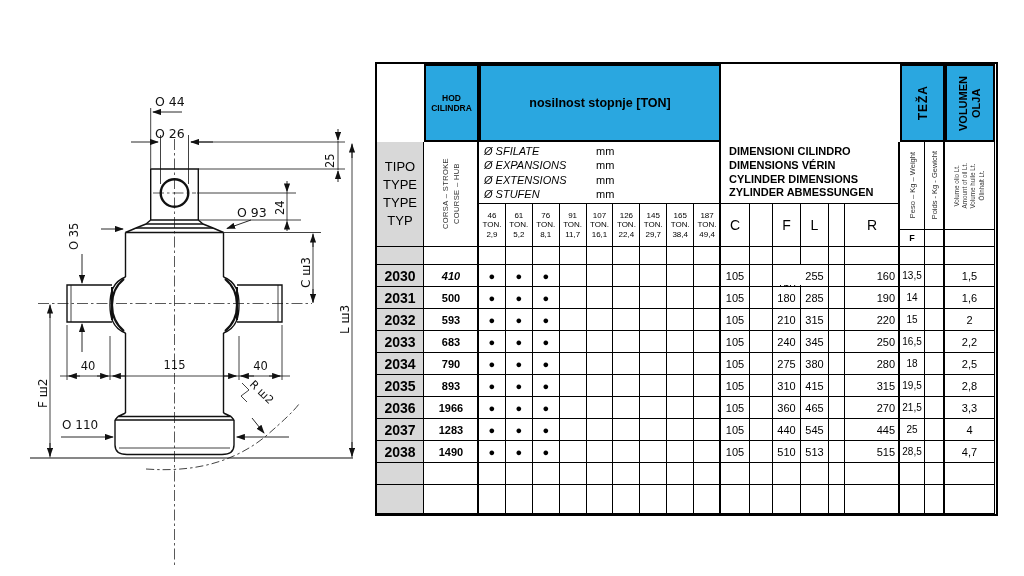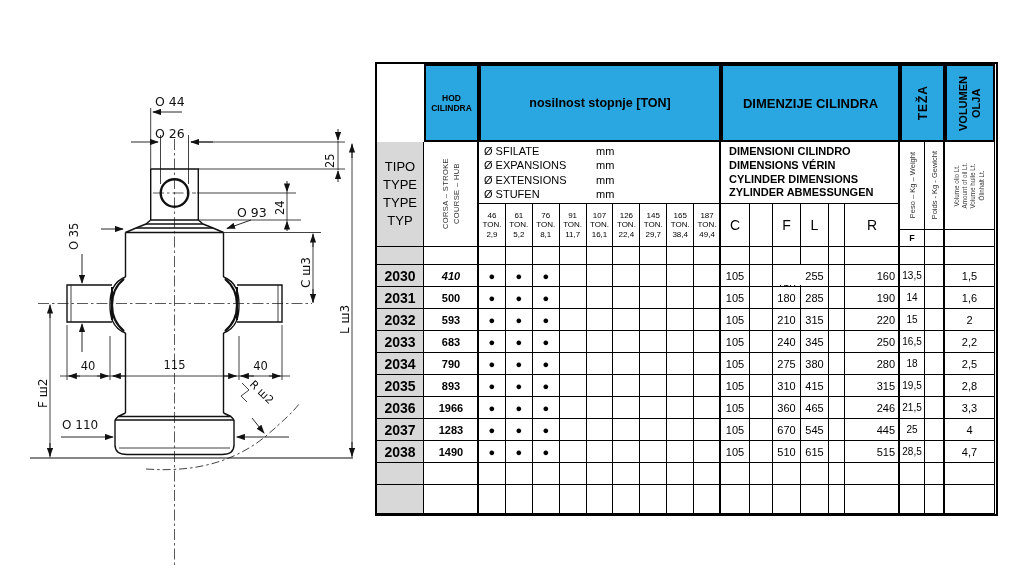--- a/index.html
+++ b/index.html
@@ -23,21 +23,21 @@
   .stages-title{font-size:12.5px;line-height:1.5;}
   .cyl-title{font-size:13px;}
   .vert{writing-mode:vertical-rl;transform:rotate(180deg);}
   .teza{font-size:12px;letter-spacing:1px;}
   .volumen{font-size:11px;line-height:1.2;}
   .tipo{font-size:13px;line-height:1.4;font-weight:normal;}
   .corsa{font-size:7.5px;letter-spacing:.4px;line-height:1.5;color:#333;}
   .dialist{flex-direction:column;align-items:stretch;justify-content:center;
            padding-left:5px;font-size:11px;line-height:1.3;text-align:left;}
   .dia-row{display:flex;}
-  .dia-row .lab{width:112px;}
+  .dia-row .lab{width:112px;font-style:italic;}
   .cyl4{flex-direction:column;align-items:flex-start;justify-content:center;
         padding-left:8px;font-weight:bold;font-size:11px;line-height:1.25;text-align:left;}
   .ton{flex-direction:column;font-size:8px;line-height:1.15;justify-content:center;}
   .dimlab{font-size:14px;}
   .pp{font-size:7.5px;color:#333;}
   .vol4{font-size:6.3px;line-height:1.3;color:#333;}
   .fsub{font-size:9px;font-weight:bold;}
   .tip{font-size:14px;font-weight:bold;}
   .stroke{font-weight:bold;font-size:11px;}
   .dot{font-size:11px;}
@@ -161,23 +161,20 @@
     <div class="c hdr hod" style="grid-area:1/2/2/3">
       <div>
         <div>HOD</div>
         <div>CILINDRA</div>
       </div>
     </div>
     <div class="c hdr stages-title" style="grid-area:1/3/2/12">
       <div>
         <div>nosilnost stopnje [TON]</div>
       </div>
-    </div>
-    <div class="c hdr cyl-title" style="grid-area:1/12/2/18">
-      <span>DIMENZIJE CILINDRA</span>
     </div>
     <div class="c hdr" style="grid-area:1/18/2/20">
       <span class="vert teza">TEŽA</span>
     </div>
     <div class="c hdr" style="grid-area:1/20/2/21">
       <div class="vert volumen">
         <div>VOLUMEN</div>
         <div>OLJA</div>
       </div>
     </div>
@@ -490,59 +487,59 @@
       <div class="c dot" style="grid-area: 12 / 7;"></div>
       <div class="c dot" style="grid-area: 12 / 8;"></div>
       <div class="c dot" style="grid-area: 12 / 9;"></div>
       <div class="c dot" style="grid-area: 12 / 10;"></div>
       <div class="c dot" style="grid-area: 12 / 11;"></div>
       <div class="c  tl" style="grid-area: 12 / 12;">105</div>
       <div class="c " style="grid-area: 12 / 13;"></div>
       <div class="c " style="grid-area: 12 / 14;">360</div>
       <div class="c " style="grid-area: 12 / 15;">465</div>
       <div class="c " style="grid-area: 12 / 16;"></div>
-      <div class="c rr" style="grid-area: 12 / 17;">246</div>
+      <div class="c rr" style="grid-area: 12 / 17;">270</div>
       <div class="c wt tl" style="grid-area: 12 / 18;">21,5</div>
       <div class="c " style="grid-area: 12 / 19;"></div>
       <div class="c  tl" style="grid-area: 12 / 20;">3,3</div>
       <div class="c gray tip" style="grid-area: 13 / 1;">2037</div>
       <div class="c stroke" style="grid-area: 13 / 2;">1283</div>
       <div class="c dot tl" style="grid-area: 13 / 3;">●</div>
       <div class="c dot" style="grid-area: 13 / 4;">●</div>
       <div class="c dot" style="grid-area: 13 / 5;">●</div>
       <div class="c dot" style="grid-area: 13 / 6;"></div>
       <div class="c dot" style="grid-area: 13 / 7;"></div>
       <div class="c dot" style="grid-area: 13 / 8;"></div>
       <div class="c dot" style="grid-area: 13 / 9;"></div>
       <div class="c dot" style="grid-area: 13 / 10;"></div>
       <div class="c dot" style="grid-area: 13 / 11;"></div>
       <div class="c  tl" style="grid-area: 13 / 12;">105</div>
       <div class="c " style="grid-area: 13 / 13;"></div>
-      <div class="c " style="grid-area: 13 / 14;">670</div>
+      <div class="c " style="grid-area: 13 / 14;">440</div>
       <div class="c " style="grid-area: 13 / 15;">545</div>
       <div class="c " style="grid-area: 13 / 16;"></div>
       <div class="c rr" style="grid-area: 13 / 17;">445</div>
       <div class="c wt tl" style="grid-area: 13 / 18;">25</div>
       <div class="c " style="grid-area: 13 / 19;"></div>
       <div class="c  tl" style="grid-area: 13 / 20;">4</div>
       <div class="c gray tip" style="grid-area: 14 / 1;">2038</div>
       <div class="c stroke" style="grid-area: 14 / 2;">1490</div>
       <div class="c dot tl" style="grid-area: 14 / 3;">●</div>
       <div class="c dot" style="grid-area: 14 / 4;">●</div>
       <div class="c dot" style="grid-area: 14 / 5;">●</div>
       <div class="c dot" style="grid-area: 14 / 6;"></div>
       <div class="c dot" style="grid-area: 14 / 7;"></div>
       <div class="c dot" style="grid-area: 14 / 8;"></div>
       <div class="c dot" style="grid-area: 14 / 9;"></div>
       <div class="c dot" style="grid-area: 14 / 10;"></div>
       <div class="c dot" style="grid-area: 14 / 11;"></div>
       <div class="c  tl" style="grid-area: 14 / 12;">105</div>
       <div class="c " style="grid-area: 14 / 13;"></div>
       <div class="c " style="grid-area: 14 / 14;">510</div>
-      <div class="c " style="grid-area: 14 / 15;">615</div>
+      <div class="c " style="grid-area: 14 / 15;">513</div>
       <div class="c " style="grid-area: 14 / 16;"></div>
       <div class="c rr" style="grid-area: 14 / 17;">515</div>
       <div class="c wt tl" style="grid-area: 14 / 18;">28,5</div>
       <div class="c " style="grid-area: 14 / 19;"></div>
       <div class="c  tl" style="grid-area: 14 / 20;">4,7</div>
     </div>
 
 </div>
 
 </body></html>

